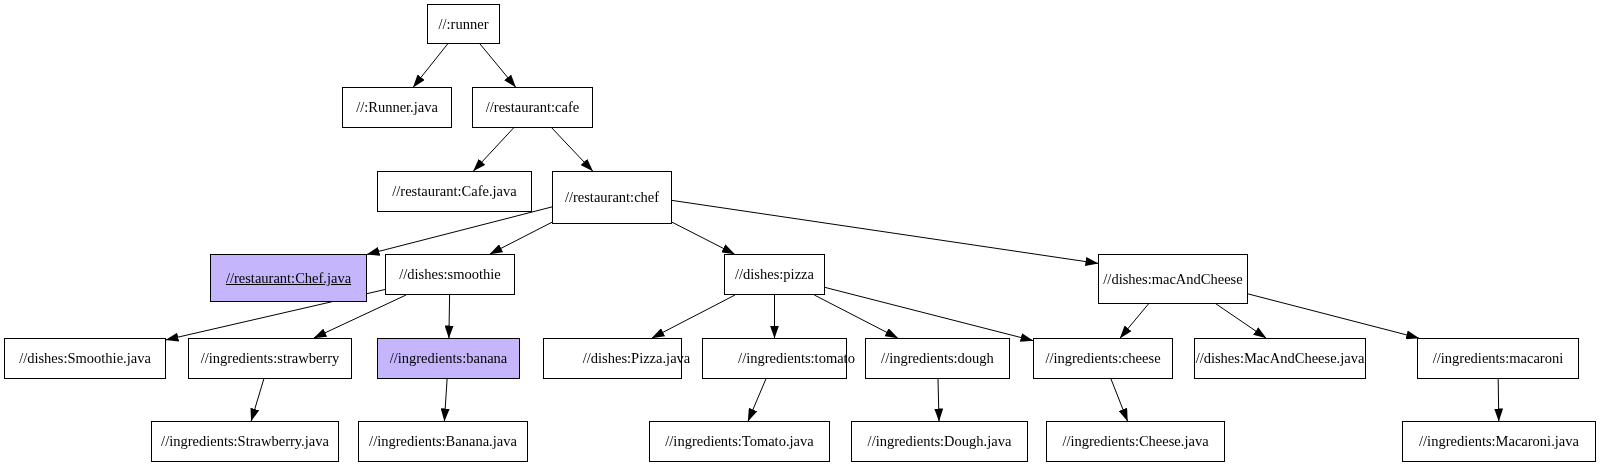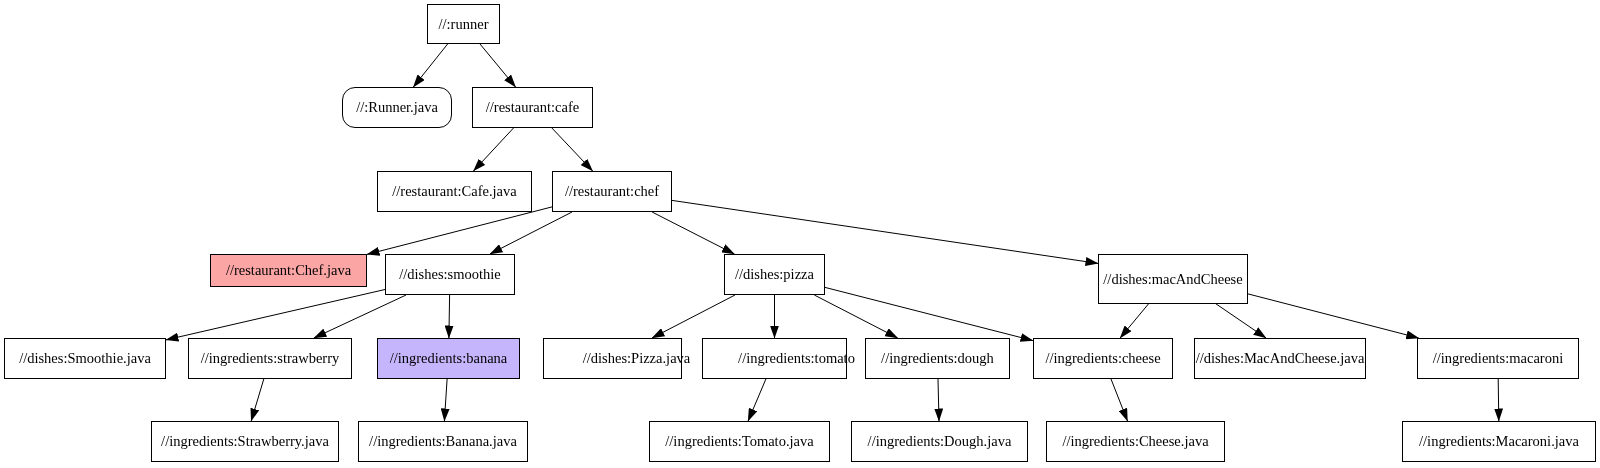--- a/index.html
+++ b/index.html
@@ -64,25 +64,25 @@
         <line x1="938.0" y1="379.0" x2="939.0" y2="421.0" stroke="#000000" stroke-width="1" marker-end="url(#arrowhead)"></line>
         <line x1="1111.0" y1="379.0" x2="1127.5" y2="421.0" stroke="#000000" stroke-width="1" marker-end="url(#arrowhead)"></line>
         <line x1="1155.9" y1="295.0" x2="1120.1" y2="338.0" stroke="#000000" stroke-width="1" marker-end="url(#arrowhead)"></line>
         <line x1="1203.0" y1="295.0" x2="1266.0" y2="338.0" stroke="#000000" stroke-width="1" marker-end="url(#arrowhead)"></line>
         <line x1="1248.0" y1="293.9" x2="1418.7" y2="338.0" stroke="#000000" stroke-width="1" marker-end="url(#arrowhead)"></line>
         <line x1="1498.2" y1="379.0" x2="1498.8" y2="421.0" stroke="#000000" stroke-width="1" marker-end="url(#arrowhead)"></line>
       </g>
   </svg>
   <div id="node-layer">
       <div class="node" style="left: 427px; top: 4px; width: 73px; height: 40px; border-color: rgb(0, 0, 0); background: rgb(255, 255, 255); color: rgb(0, 0, 0);">//:runner</div>
-      <div class="node" style="left: 342px; top: 87px; width: 110px; height: 41px; border-color: rgb(0, 0, 0); background: rgb(255, 255, 255); color: rgb(0, 0, 0); border-radius: 13px;">//:Runner.java</div>
+      <div class="node" style="left: 342px; top: 87px; width: 110px; height: 41px; border-color: rgb(0, 0, 0); background: rgb(255, 255, 255); color: rgb(0, 0, 0);">//:Runner.java</div>
       <div class="node" style="left: 472px; top: 87px; width: 121px; height: 41px; border-color: rgb(0, 0, 0); background: rgb(255, 255, 255); color: rgb(0, 0, 0);">//restaurant:cafe</div>
       <div class="node" style="left: 377px; top: 171px; width: 155px; height: 41px; border-color: rgb(0, 0, 0); background: rgb(255, 255, 255); color: rgb(0, 0, 0);">//restaurant:Cafe.java</div>
-      <div class="node" style="left: 552px; top: 171px; width: 120px; height: 41px; border-color: rgb(0, 0, 0); background: rgb(255, 255, 255); color: rgb(0, 0, 0);">//restaurant:chef</div>
-      <div class="node" style="left: 210px; top: 254px; width: 157px; height: 33px; border-color: rgb(0, 0, 0); background: #fca5a5; color: rgb(0, 0, 0);">//restaurant:Chef.java</div>
+      <div class="node" style="left: 552px; top: 171px; width: 120px; height: 53px; border-color: rgb(0, 0, 0); background: rgb(255, 255, 255); color: rgb(0, 0, 0);">//restaurant:chef</div>
+      <div class="node" style="left: 210px; top: 254px; width: 157px; height: 48px; border-color: rgb(0, 0, 0); background: #c4b5fd; color: rgb(0, 0, 0); text-decoration: underline;">//restaurant:Chef.java</div>
       <div class="node" style="left: 385px; top: 254px; width: 130px; height: 41px; border-color: rgb(0, 0, 0); background: rgb(255, 255, 255); color: rgb(0, 0, 0);">//dishes:smoothie</div>
       <div class="node" style="left: 724px; top: 254px; width: 101px; height: 41px; border-color: rgb(0, 0, 0); background: rgb(255, 255, 255); color: rgb(0, 0, 0);">//dishes:pizza</div>
       <div class="node" style="left: 1098px; top: 254px; width: 150px; height: 50px; border-color: rgb(0, 0, 0); background: rgb(255, 255, 255); color: rgb(0, 0, 0);">//dishes:macAndCheese</div>
       <div class="node" style="left: 4px; top: 338px; width: 162px; height: 41px; border-color: rgb(0, 0, 0); background: rgb(255, 255, 255); color: rgb(0, 0, 0);">//dishes:Smoothie.java</div>
       <div class="node" style="left: 188px; top: 338px; width: 164px; height: 41px; border-color: rgb(0, 0, 0); background: rgb(255, 255, 255); color: rgb(0, 0, 0);">//ingredients:strawberry</div>
       <div class="node" style="left: 377px; top: 338px; width: 143px; height: 41px; border-color: rgb(0, 0, 0); background: #c4b5fd; color: rgb(0, 0, 0);">//ingredients:banana</div>
       <div class="node" style="left: 543px; top: 338px; width: 139px; height: 41px; border-color: rgb(0, 0, 0); background: rgb(255, 255, 255); color: rgb(0, 0, 0); padding-left: 48px;">//dishes:Pizza.java</div>
       <div class="node" style="left: 702px; top: 338px; width: 145px; height: 41px; border-color: rgb(0, 0, 0); background: rgb(255, 255, 255); color: rgb(0, 0, 0); padding-left: 44px;">//ingredients:tomato</div>
       <div class="node" style="left: 865px; top: 338px; width: 145px; height: 41px; border-color: rgb(0, 0, 0); background: rgb(255, 255, 255); color: rgb(0, 0, 0);">//ingredients:dough</div>
       <div class="node" style="left: 1033px; top: 338px; width: 140px; height: 41px; border-color: rgb(0, 0, 0); background: rgb(255, 255, 255); color: rgb(0, 0, 0);">//ingredients:cheese</div>

